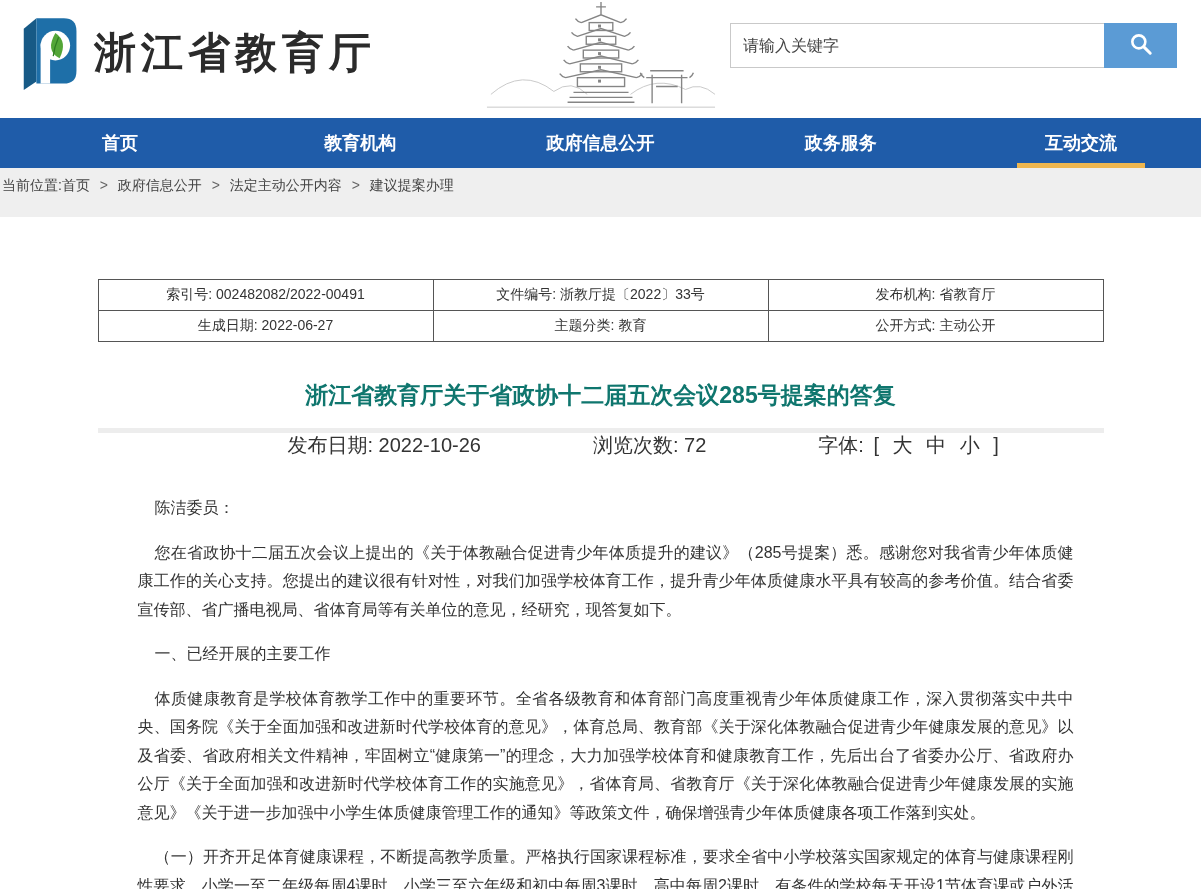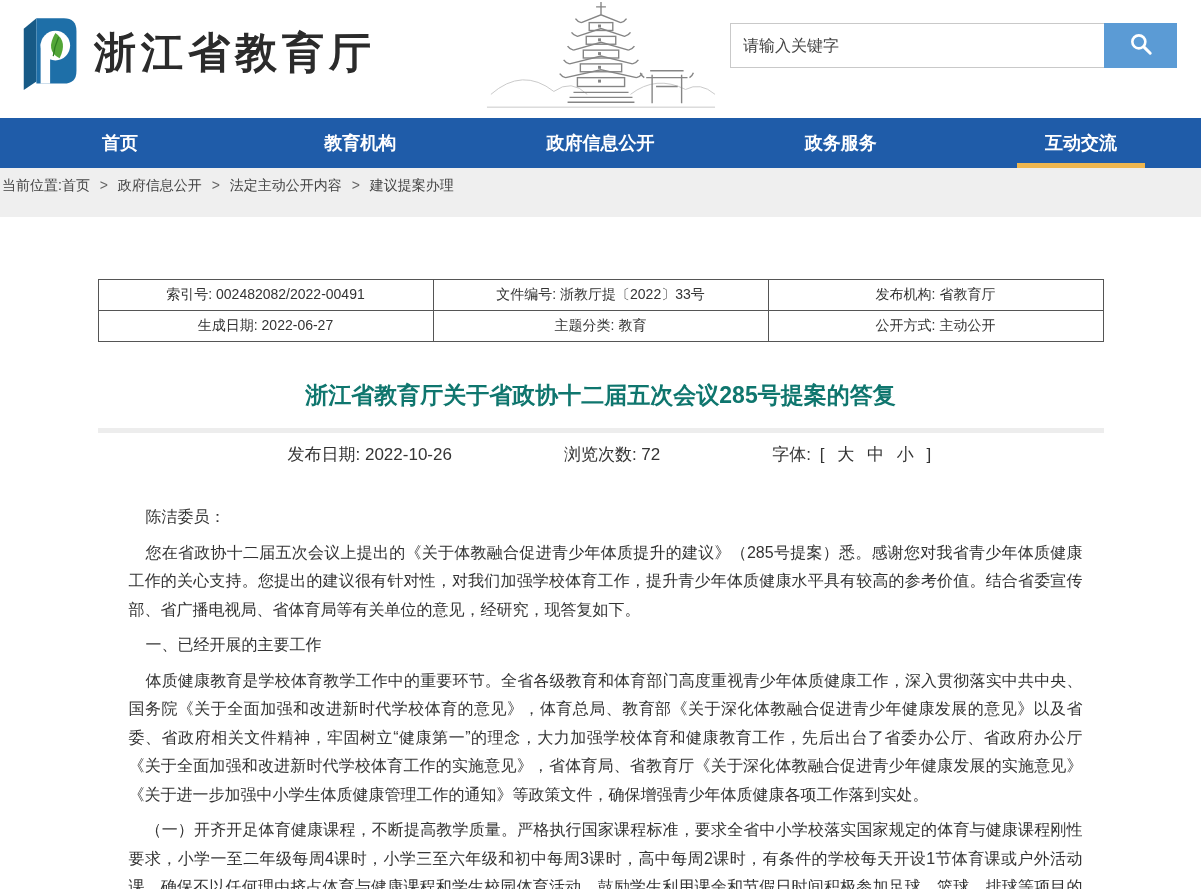--- a/index.html
+++ b/index.html
@@ -62,30 +62,30 @@
   .doc-info{width:100%;border-collapse:collapse;margin-top:62px;}
   .doc-info td{
     border:1px solid var(--table-border);height:31px;text-align:center;
     font-size:14px;color:#333;width:33.33%;padding:0 4px;
   }
   .article-title{
     margin-top:37px;text-align:center;font-size:23px;font-weight:bold;color:#0f766e;line-height:32px;
   }
   .title-divider{margin-top:17px;height:5px;background:var(--divider-gray);}
   .article-meta{
-    margin-top:9px;height:24px;display:flex;align-items:center;
-    font-size:17px;color:#333;padding-left:190px;column-gap:112px;white-space:nowrap;
+    height:24px;display:flex;align-items:center;
+    font-size:20px;color:#333;padding-left:190px;column-gap:112px;white-space:nowrap;
   }
   .font-switch .bracket{margin:0 4px;color:#333;}
   .font-size-opt{margin:0 4px;cursor:pointer;color:#333;}
   .article-body{
     margin-top:37px;padding-left:24px;padding-right:14px;
     font-size:16px;line-height:28.5px;text-align:justify;color:#333;
   }
-  .article-body p{margin:7px;text-indent:17px;}
+  .article-body p{margin:16px;text-indent:17px;}
 </style>
 </head>
 <body>
 
 <div class="site-header">
   <a class="logo-link">
     <span class="logo-icon">
       <svg viewBox="0 0 70 74" width="76" height="78">
         <path d="M12 14 L24 4 L24 64 L12 72 Z" fill="var(--logo-blue-dark)"></path>
         <path d="M24 4 H50 Q62 4 62 16 V54 Q62 66 50 66 H24 Z" fill="var(--logo-blue)"></path>

